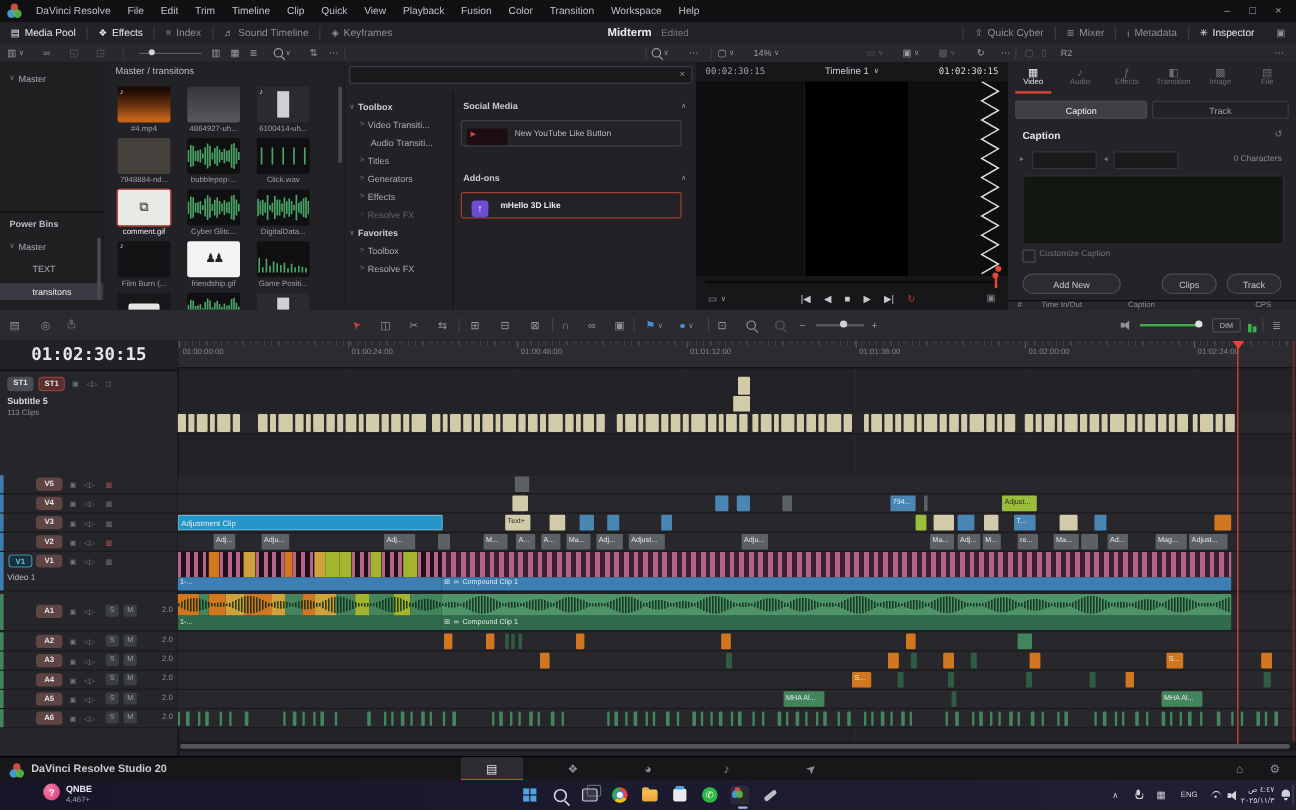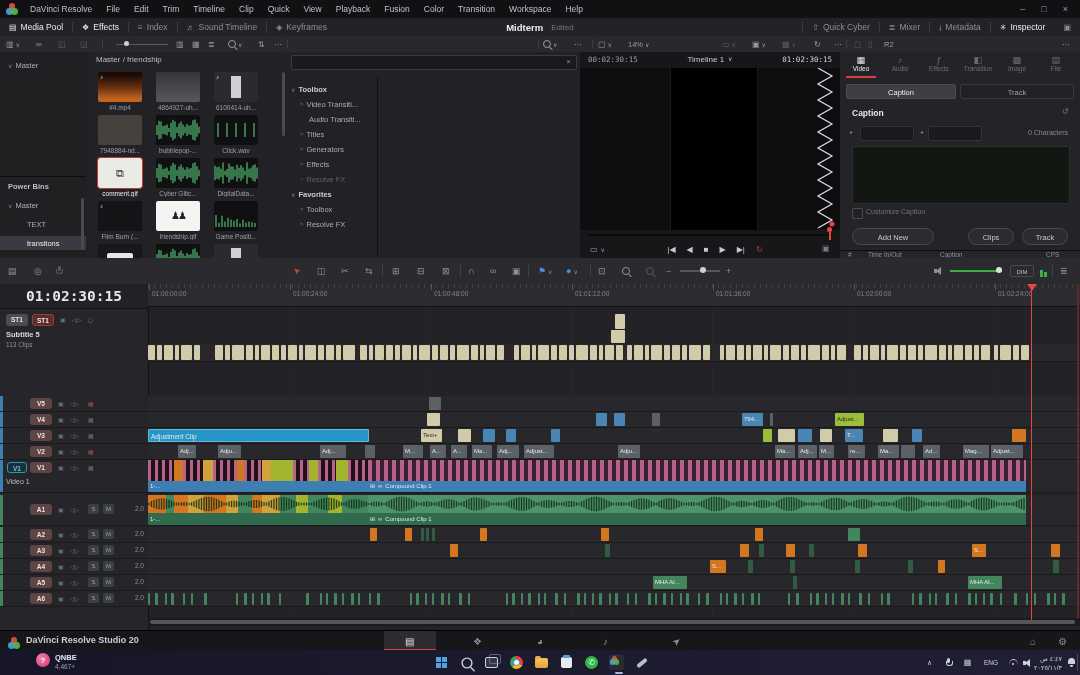--- a/index.html
+++ b/index.html
@@ -293,21 +293,21 @@
       </div>
       <div class="bin-row ab" style="left: 0px; top: 165px; width: 86px; height: 14px; padding-left: 27px;">
         <div>TEXT</div>
       </div>
       <div class="bin-row sel ab" style="left: 0px; top: 184px; width: 86px; height: 14px; padding-left: 27px;">
         <div>transitons</div>
       </div>
       <div class="ab" style="left: 81px; top: 146px; width: 3px; height: 52px; background: rgb(74, 74, 80); border-radius: 2px;"></div>
     </div>
   <div class="panel mediapool" id="mediapool">
-      <div class="crumb ab" style="left: 10px; top: 3px; width: 180px; height: 12px;">Master / friendship</div>
+      <div class="crumb ab" style="left: 10px; top: 3px; width: 180px; height: 12px;">Master / transitons</div>
       <div class="mp-item ab" style="left: 6px; top: 20px; width: 56px; height: 40px;">
         <div class="thumb" style="background: linear-gradient(rgb(28, 10, 4) 10%, rgb(110, 52, 16) 55%, rgb(194, 100, 28) 90%);">
           <div class="note-badge">♪</div>
         </div>
         <div class="mp-label">#4.mp4</div>
       </div>
       <div class="mp-item ab" style="left: 64px; top: 20px; width: 56px; height: 40px;">
         <div class="thumb" style="background: linear-gradient(rgb(53, 53, 58), rgb(87, 87, 92));"></div>
         <div class="mp-label">4864927-uh...</div>
       </div>
@@ -436,20 +436,36 @@
       </div>
       <div class="fx-row ab" style="left: 0px; top: 150px; width: 88px; height: 14px;">
         <div style="font-size: 6px; margin: 0px 3px 0px 13px; color: rgb(124, 129, 134);">&gt;</div>
         <div>Toolbox</div>
       </div>
       <div class="fx-row ab" style="left: 0px; top: 165px; width: 88px; height: 14px;">
         <div style="font-size: 6px; margin: 0px 3px 0px 13px; color: rgb(124, 129, 134);">&gt;</div>
         <div>Resolve FX</div>
       </div>
       <div class="ab" style="left: 90px; top: 24px; width: 1px; height: 182px; background: rgb(20, 20, 23);"></div>
+      <div class="ab" style="left: 91px; top: 24px; width: 202px; height: 182px;">
+        <div class="fx-hd ab" style="left: 8px; top: 8px; width: 180px; height: 12px;">Social Media</div>
+        <div style="position: absolute; right: 8px; top: 8px; font-size: 6px; color: rgb(138, 143, 148);">∧</div>
+        <div class="fx-item ab" style="left: 6px; top: 24px; width: 182px; height: 20px;">
+          <div class="ab" style="left: 4px; top: 3px; width: 34px; height: 14px; position: relative; background: rgb(28, 13, 16); border-radius: 2px;">
+            <div style="position: absolute; left: 3px; top: -1px; color: rgb(213, 67, 60); font-size: 9px;">▸</div>
+          </div>
+          <div class="fx-item-label" style="margin-left: 10px;">New YouTube Like Button</div>
+        </div>
+        <div class="fx-hd ab" style="left: 8px; top: 68px; width: 180px; height: 12px;">Add-ons</div>
+        <div style="position: absolute; right: 8px; top: 68px; font-size: 6px; color: rgb(138, 143, 148);">∧</div>
+        <div class="fx-item sel ab" style="left: 6px; top: 84px; width: 182px; height: 20px;">
+          <div class="ab" style="left: 8px; top: 3px; width: 14px; height: 14px; position: relative; background: rgb(107, 79, 208); border-radius: 3px; color: rgb(255, 255, 255); font-size: 9px; text-align: center; line-height: 14px;">↑</div>
+          <div class="fx-item-label" style="margin-left: 18px; color: rgb(228, 230, 232); font-weight: bold;">mHello 3D Like</div>
+        </div>
+      </div>
     </div>
   <div class="panel viewer" id="viewer">
       <div class="mono ab" style="left: 8px; top: 3px; width: 90px; height: 10px; font-size: 7.5px; color: rgb(154, 160, 166);">00:02:30:15</div>
       <div class="ab" style="left: 80px; top: 3px; width: 100px; height: 10px; display: flex; justify-content: center; gap: 4px; font-size: 8px; color: rgb(198, 202, 205);">
         <div>Timeline 1</div>
         <div style="font-size: 6px;">∨</div>
       </div>
       <div class="mono ab" style="left: 162px; top: 3px; width: 90px; height: 10px; font-size: 7.5px; color: rgb(213, 216, 219); text-align: right;">01:02:30:15</div>
       <div class="ab" style="left: 0px; top: 16px; width: 260px; height: 162px; background: rgb(14, 14, 16);">
         <div class="ab" style="left: 90px; top: 0px; width: 86px; height: 162px; background: rgb(0, 0, 0); border-left: 1px solid rgb(26, 26, 28); border-right: 1px solid rgb(26, 26, 28);"></div>

